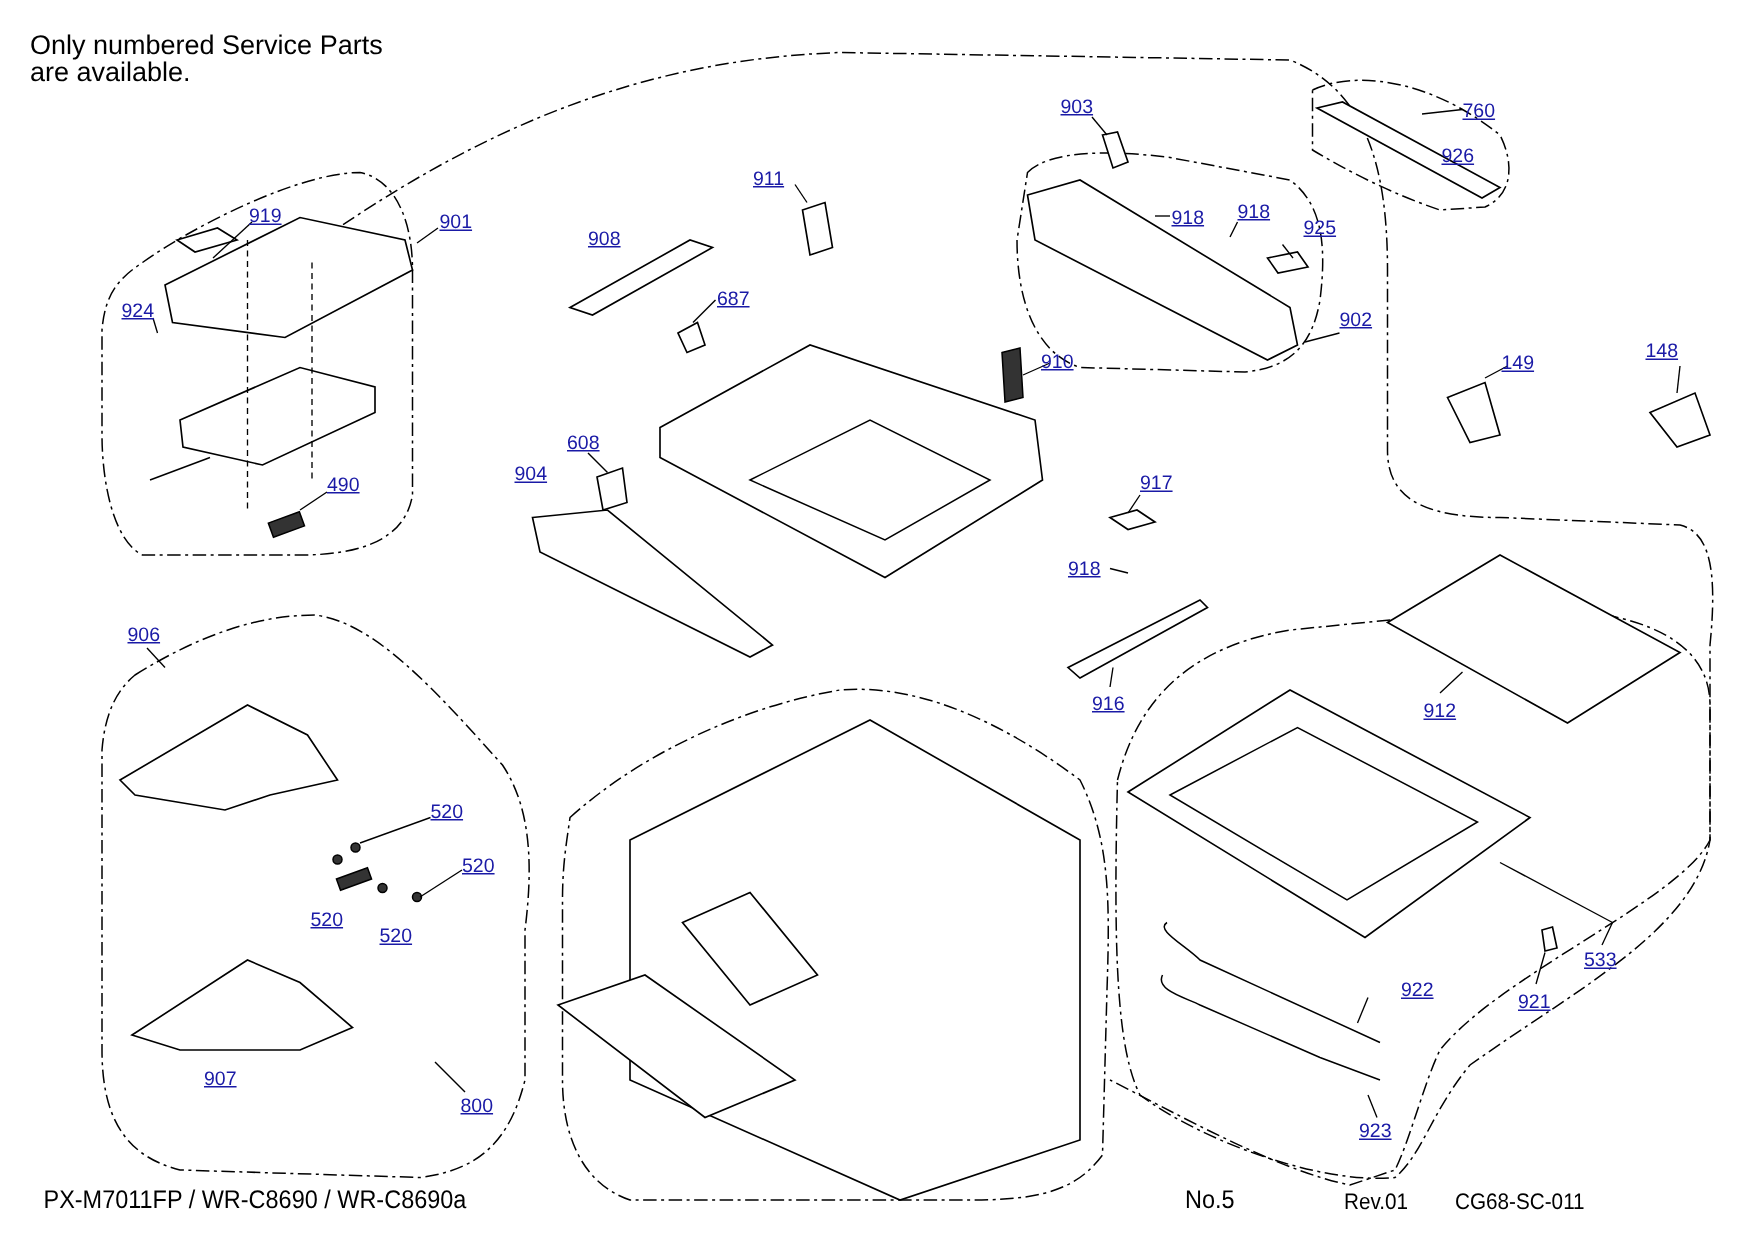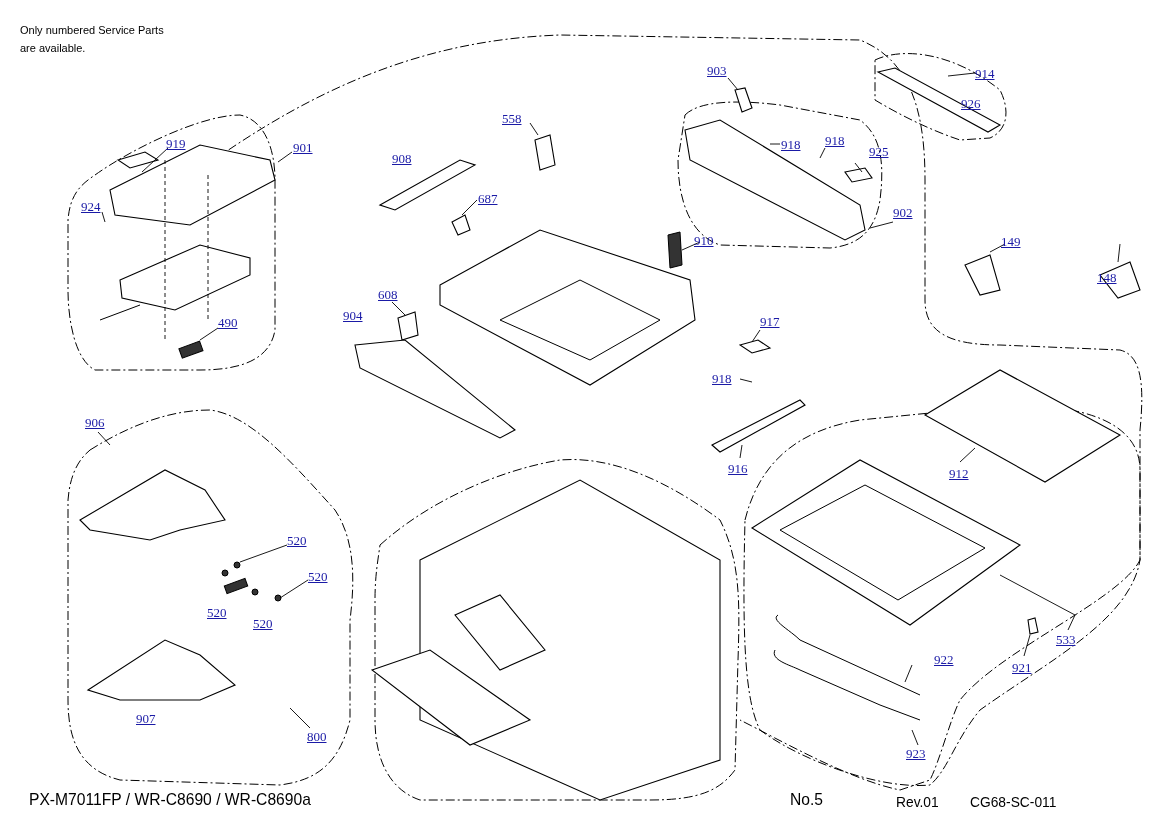--- a/index.html
+++ b/index.html
@@ -1,19 +1,19 @@
 <!DOCTYPE html>
 <html><head>
 <meta charset="utf-8">
 <style>
   html, body { margin:0; padding:0; background:#ffffff; }
   body { width:1165px; height:826px; position:relative; overflow:hidden; font-family:"Liberation Sans", sans-serif; }
   #diagram { position:absolute; left:0; top:0; width:1165px; height:826px; }
-  .note { position:absolute; left:20px; top:21px; font-size:11px; line-height:18px; color:#000; }
-  .label { position:absolute; font-size:13px; color:#1a1aa6; text-decoration:underline; cursor:pointer; line-height:14px;font-family:Liberation Serif, serif; }
+  .note { position:absolute; left:20px; top:21px; font-size:18px; line-height:18px; color:#000; }
+  .label { position:absolute; font-size:13px; color:#1a1aa6; text-decoration:underline; cursor:pointer; line-height:14px; }
   .footer { position:absolute; font-size:17px; color:#000; transform:scaleX(0.92); transform-origin:left center; }
   .footer.small { font-size:15px; }
   .dash { fill:none; stroke:#000; stroke-width:1; stroke-dasharray:9 3 2 3; }
   .solid { fill:none; stroke:#000; stroke-width:1; }
   .part { fill:#fff; stroke:#000; stroke-width:1.1; }
   .dark { fill:#333; stroke:#000; stroke-width:1; }
   .lead { stroke:#000; stroke-width:0.9; }
   .dline { stroke:#000; stroke-width:0.9; stroke-dasharray:4 3; }
 </style>
 </head>
@@ -113,32 +113,32 @@
 <div class="note">
   <div>Only numbered Service Parts</div>
   <div>are available.</div>
 </div>
 
 <span class="label" style="left:166px;top:137px;">919</span>
 <span class="label" style="left:293px;top:141px;">901</span>
 <span class="label" style="left:81px;top:200px;">924</span>
 <span class="label" style="left:218px;top:316px;">490</span>
 <span class="label" style="left:392px;top:152px;">908</span>
-<span class="label" style="left:502px;top:112px;">558</span>
+<span class="label" style="left:502px;top:112px;">911</span>
 <span class="label" style="left:478px;top:192px;">687</span>
 <span class="label" style="left:694px;top:234px;">910</span>
 <span class="label" style="left:707px;top:64px;">903</span>
 <span class="label" style="left:781px;top:138px;">918</span>
 <span class="label" style="left:825px;top:134px;">918</span>
 <span class="label" style="left:869px;top:145px;">925</span>
 <span class="label" style="left:893px;top:206px;">902</span>
-<span class="label" style="left:975px;top:67px;">914</span>
+<span class="label" style="left:975px;top:67px;">760</span>
 <span class="label" style="left:961px;top:97px;">926</span>
 <span class="label" style="left:1001px;top:235px;text-align:right;">149</span>
-<span class="label" style="left:1097px;top:227px;margin-top:44px;">148</span>
+<span class="label" style="left:1097px;top:227px;">148</span>
 <span class="label" style="left:378px;top:288px;">608</span>
 <span class="label" style="left:343px;top:309px;">904</span>
 <span class="label" style="left:760px;top:315px;">917</span>
 <span class="label" style="left:712px;top:372px;">918</span>
 <span class="label" style="left:728px;top:462px;">916</span>
 <span class="label" style="left:949px;top:467px;">912</span>
 <span class="label" style="left:85px;top:416px;">906</span>
 <span class="label" style="left:287px;top:534px;">520</span>
 <span class="label" style="left:308px;top:570px;">520</span>
 <span class="label" style="left:207px;top:606px;">520</span>

